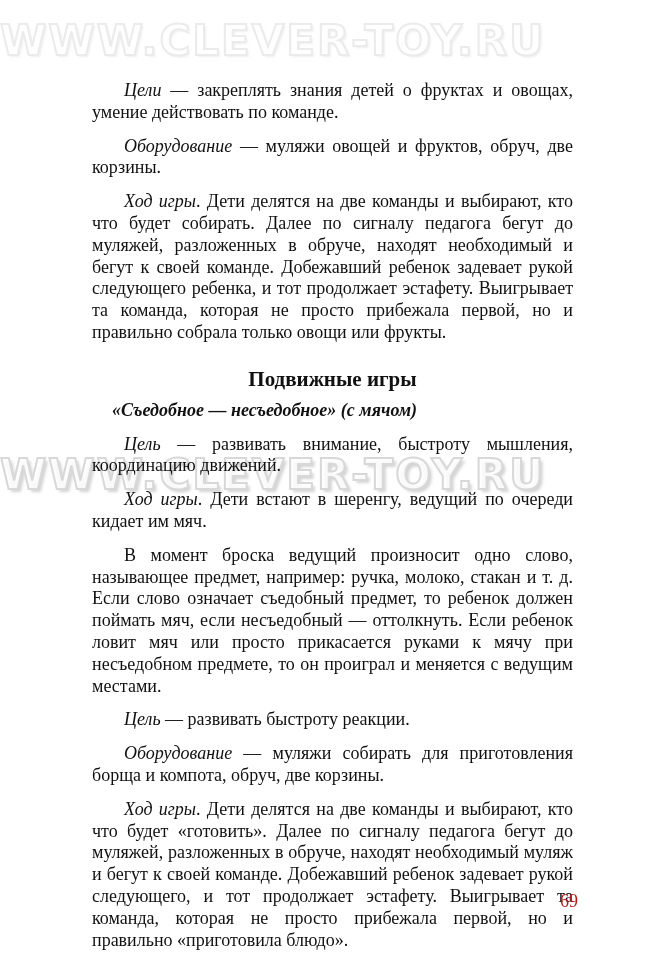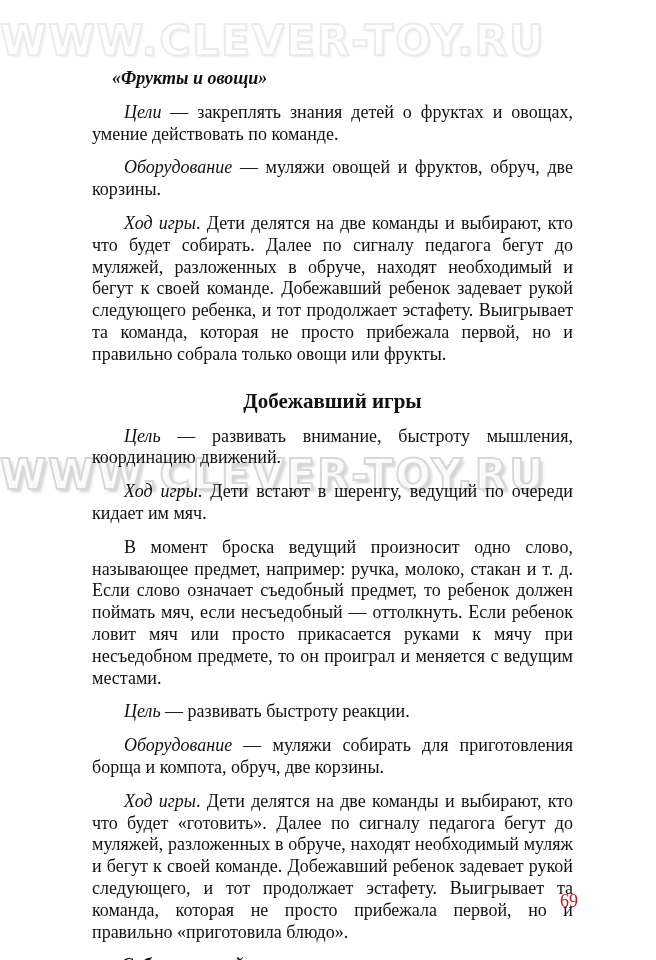--- a/index.html
+++ b/index.html
@@ -85,30 +85,30 @@
 </head>
 <body>
 
 <div class="page">
 
   <div class="watermark wm-top">WWW.CLEVER-TOY.RU</div>
   <div class="watermark wm-mid">WWW.CLEVER-TOY.RU</div>
 
   <div class="content">
 
-    <p class="game-title">«Фрукты и овощи»</p>
 
     <p class="para"><span class="lead">Цели</span><span> — закреплять знания детей о фруктах и овощах, умение действовать по команде.</span></p>
 
     <p class="para"><span class="lead">Оборудование</span><span> — муляжи овощей и фруктов, обруч, две корзины.</span></p>
 
     <p class="para"><span class="lead">Ход игры</span><span>. Дети делятся на две команды и выбирают, кто что будет собирать. Далее по сигналу педагога бегут до муляжей, разложенных в обруче, находят необходимый и бегут к своей команде. Добежавший ребенок задевает рукой следующего ребенка, и тот продолжает эстафету. Выигрывает та команда, которая не просто прибежала первой, но и правильно собрала только овощи или фрукты.</span></p>
 
-    <h2 class="section-heading">Добежавший игры</h2>
+    <h2 class="section-heading">Подвижные игры</h2>
 
+    <p class="game-title">«Съедобное — несъедобное» (с мячом)</p>
 
     <p class="para"><span class="lead">Цель</span><span> — развивать внимание, быстроту мышления, координацию движений.</span></p>
 
     <p class="para"><span class="lead">Ход игры</span><span>. Дети встают в шеренгу, ведущий по очереди кидает им мяч.</span></p>
 
     <p class="para"><span class="lead"></span><span>В момент броска ведущий произносит одно слово, называющее предмет, например: ручка, молоко, стакан и т. д. Если слово означает съедобный предмет, то ребенок должен поймать мяч, если несъедобный — оттолкнуть. Если ребенок ловит мяч или просто прикасается руками к мячу при несъедобном предмете, то он проиграл и меняется с ведущим местами.</span></p>
 
 
     <p class="para"><span class="lead">Цель</span><span> — развивать быстроту реакции.</span></p>
 

